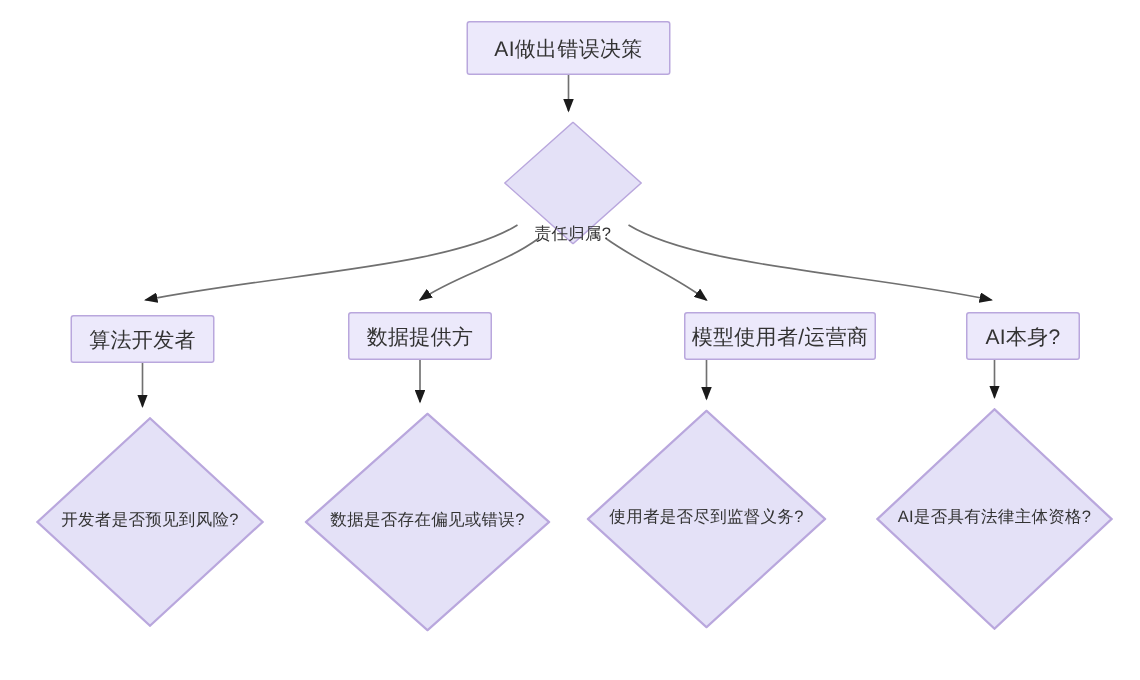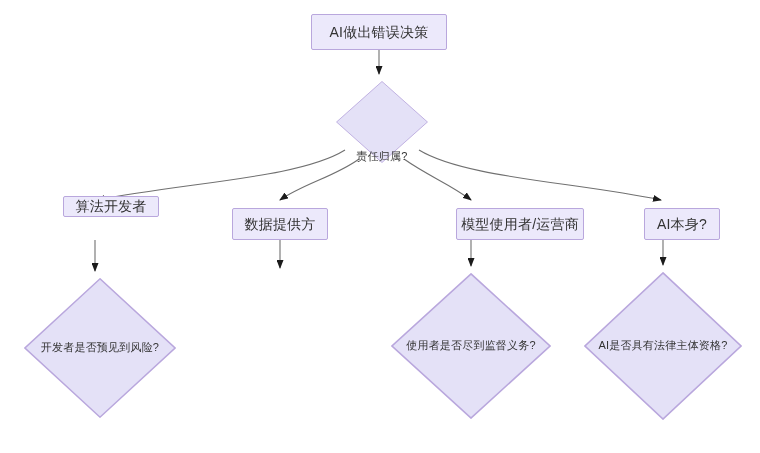--- a/index.html
+++ b/index.html
@@ -108,21 +108,21 @@
     <span class="label">AI做出错误决策</span>
   </div>
 
   <div class="node node-diamond" style="left:336px; top:81px; width:92px; height:82px;align-items:flex-end;">
     <svg class="diamond-shape" viewBox="0 0 100 100" preserveAspectRatio="none">
       <polygon class="dpoly" points="50,0.6 99.4,50 50,99.4 0.6,50"></polygon>
     </svg>
     <span class="label">责任归属?</span>
   </div>
 
-  <div class="node node-rect" style="left:47px; top:196px; width:96px; height:21px;margin-left:16px;">
+  <div class="node node-rect" style="left:47px; top:210px; width:96px; height:32px;">
     <span class="label">算法开发者</span>
   </div>
 
   <div class="node node-rect" style="left:232px; top:208px; width:96px; height:32px;">
     <span class="label">数据提供方</span>
   </div>
 
   <div class="node node-rect" style="left:408px; top:208px; width:128px; height:32px;margin-left:48px;">
     <span class="label">模型使用者/运营商</span>
   </div>
@@ -131,20 +131,26 @@
     <span class="label">AI本身?</span>
   </div>
 
   <div class="node node-diamond" style="left:24px; top:278px; width:152px; height:140px;">
     <svg class="diamond-shape" viewBox="0 0 100 100" preserveAspectRatio="none">
       <polygon class="dpoly" points="50,0.6 99.4,50 50,99.4 0.6,50"></polygon>
     </svg>
     <span class="label">开发者是否预见到风险?</span>
   </div>
 
+  <div class="node node-diamond" style="left:203px; top:275px; width:164px; height:146px;">
+    <svg class="diamond-shape" viewBox="0 0 100 100" preserveAspectRatio="none">
+      <polygon class="dpoly" points="50,0.6 99.4,50 50,99.4 0.6,50"></polygon>
+    </svg>
+    <span class="label">数据是否存在偏见或错误?</span>
+  </div>
 
   <div class="node node-diamond" style="left:391px; top:273px; width:160px; height:146px;">
     <svg class="diamond-shape" viewBox="0 0 100 100" preserveAspectRatio="none">
       <polygon class="dpoly" points="50,0.6 99.4,50 50,99.4 0.6,50"></polygon>
     </svg>
     <span class="label">使用者是否尽到监督义务?</span>
   </div>
 
   <div class="node node-diamond" style="left:584px; top:272px; width:158px; height:148px;">
     <svg class="diamond-shape" viewBox="0 0 100 100" preserveAspectRatio="none">

